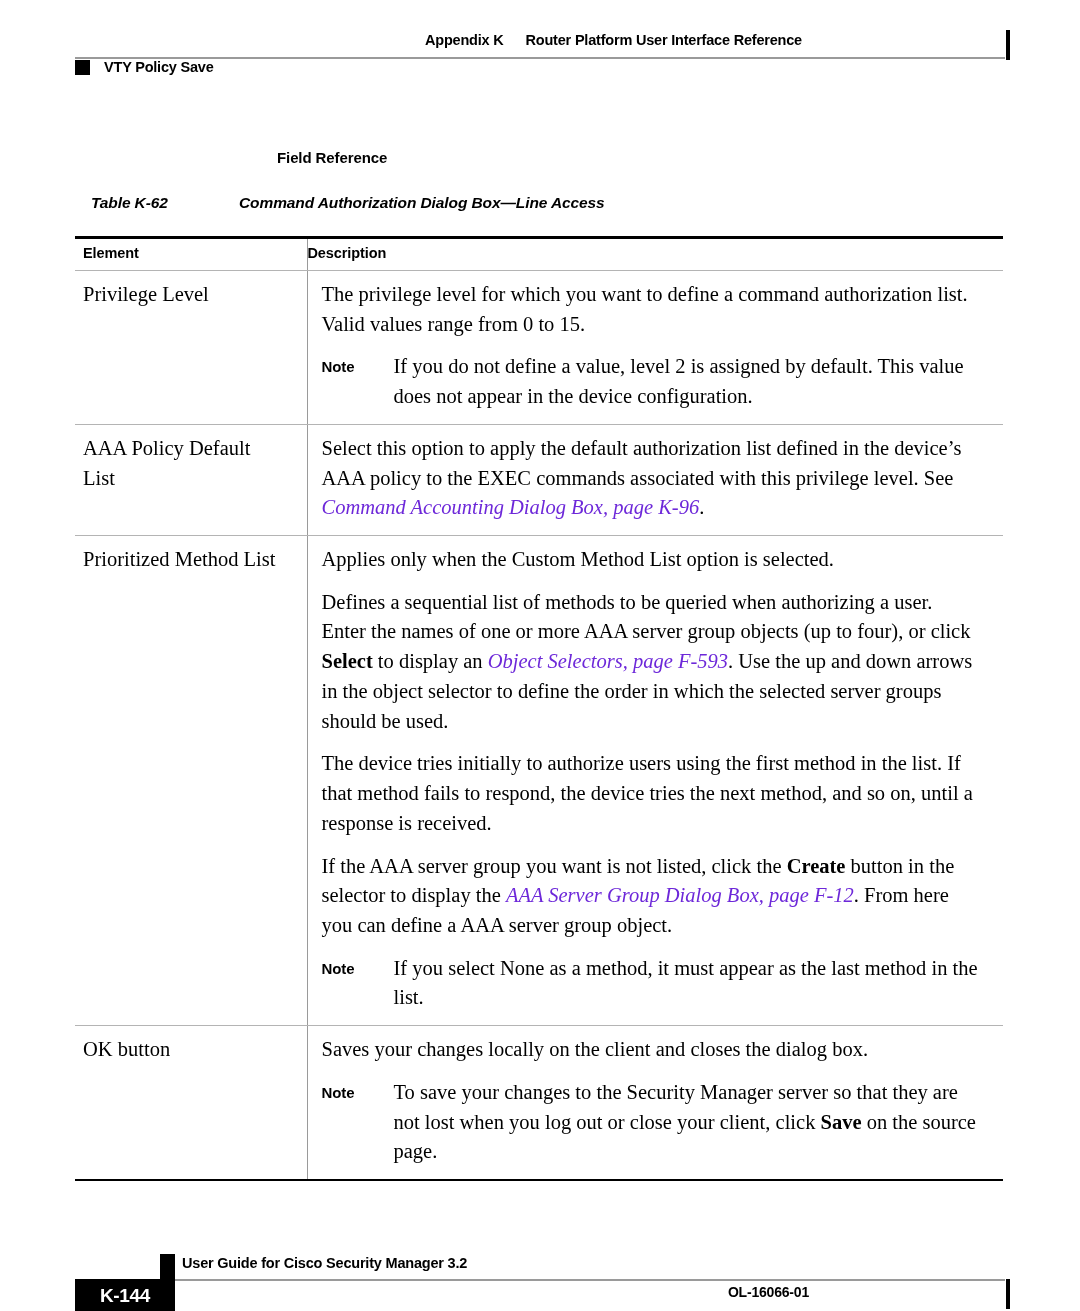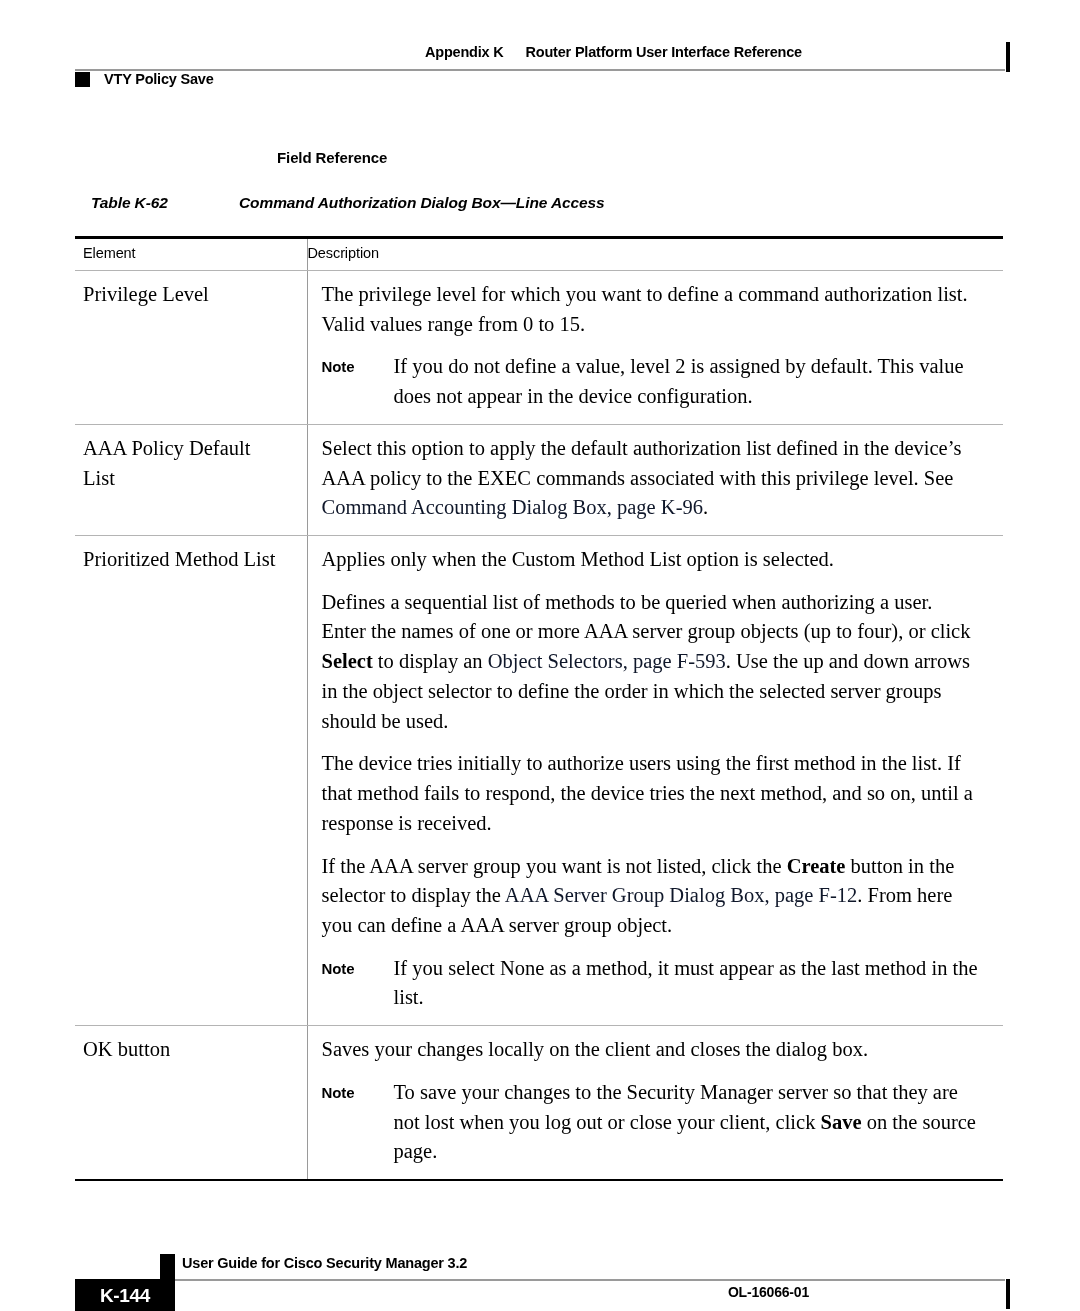--- a/index.html
+++ b/index.html
@@ -16,21 +16,20 @@
     overflow: hidden;
   }
 
   
   .page-header {
     position: absolute;
     left: 0;
     top: 0;
     width: 892px;
     height: 90px;
-    margin-top: 12px;
   }
   .header-rule {
     position: absolute;
     left: 75px;
     top: 57px;
     width: 930px;
     height: 2px;
     background: #9a9a9a;
   }
   .header-right {
@@ -113,21 +112,21 @@
     top: 236px;
     width: 928px;
     border-collapse: collapse;
     table-layout: fixed;
   }
   .field-table col.c-el { width: 232px; }
   .field-table col.c-de { width: 696px; }
 
   .field-table thead th {
     font-family: "Liberation Sans", sans-serif;
-    font-weight: normal;
+    font-weight: bold;
     font-size: 14.5px;
     letter-spacing: -0.1px;
     text-align: left;
     padding: 6px 0 9px 8px;
     border-top: 3px solid #000;
     border-bottom: 1.5px solid #b4b4b4;
     vertical-align: top;
   }
   .field-table thead th.desc-head {
     padding-left: 0;
@@ -173,21 +172,22 @@
     font-weight: bold;
     font-size: 15px;
     line-height: 1.95;
     letter-spacing: -0.1px;
   }
   .note-text {
     flex: 1 1 auto;
   }
 
   .xref {
-    color: #0f172a;
+    color: #6d28d9;
+    font-style: italic;
   }
   .bold-ui {
     font-weight: bold;
   }
 
   
   .page-footer {
     position: absolute;
     left: 0;
     top: 1222px;

